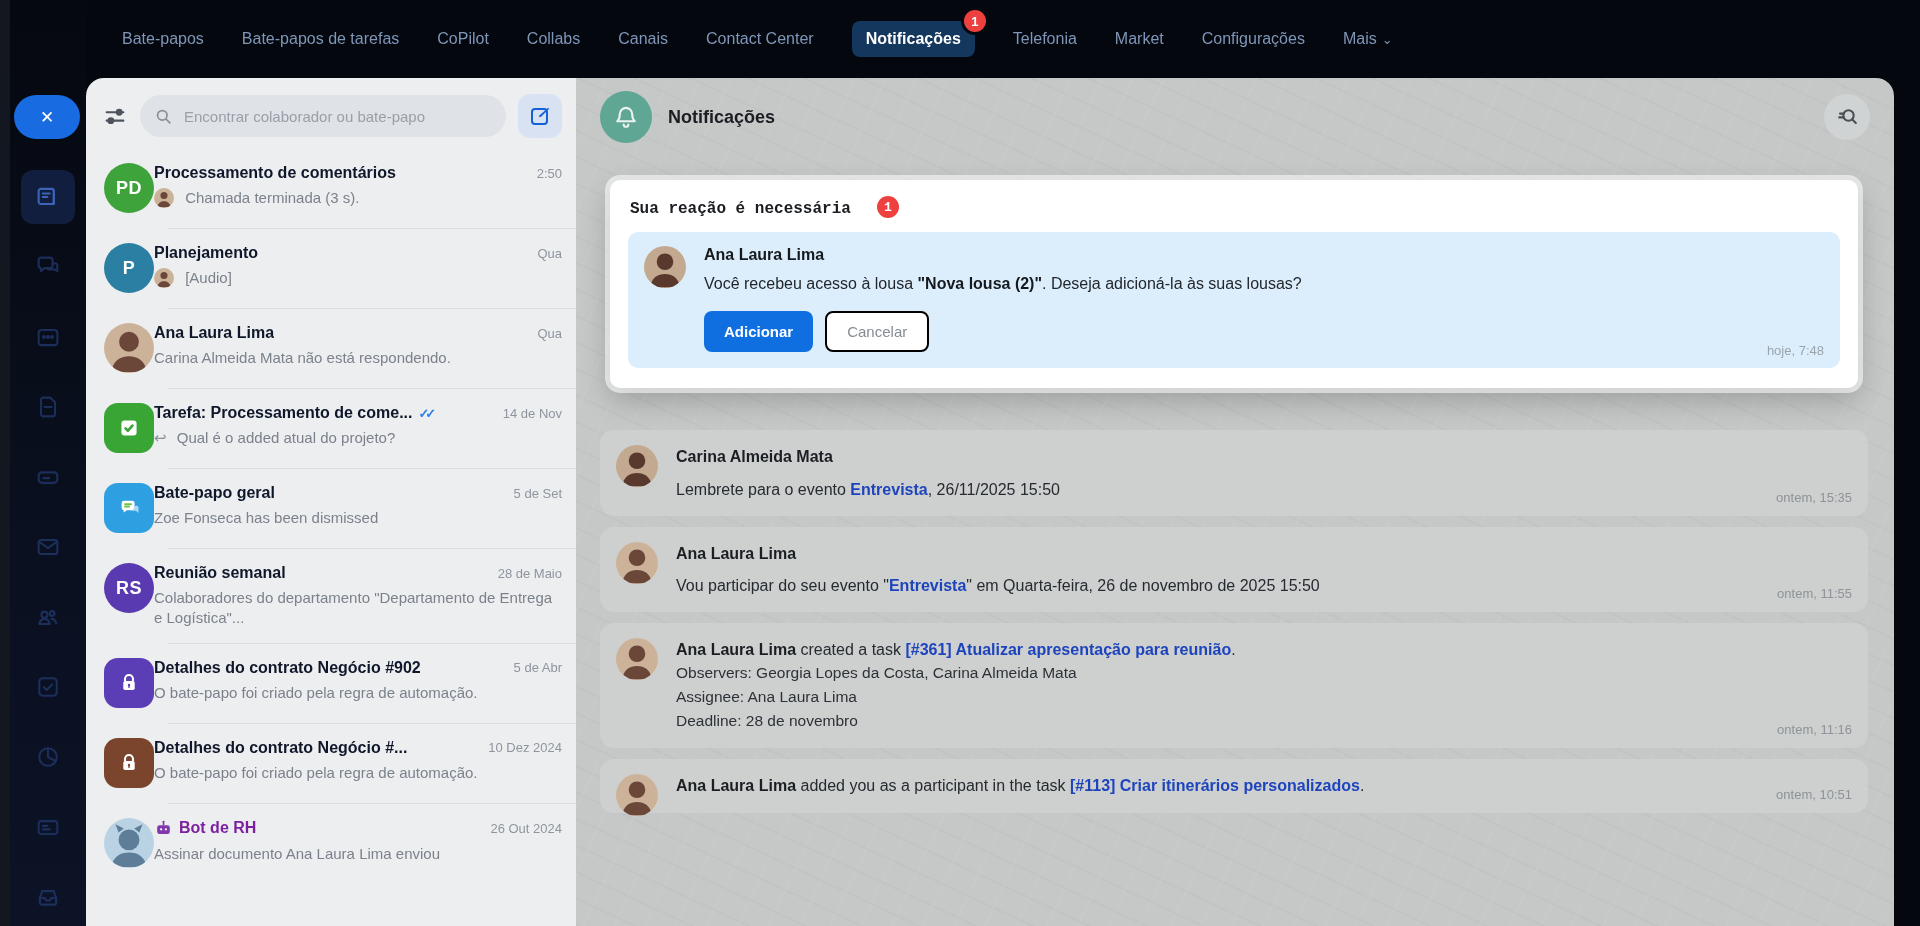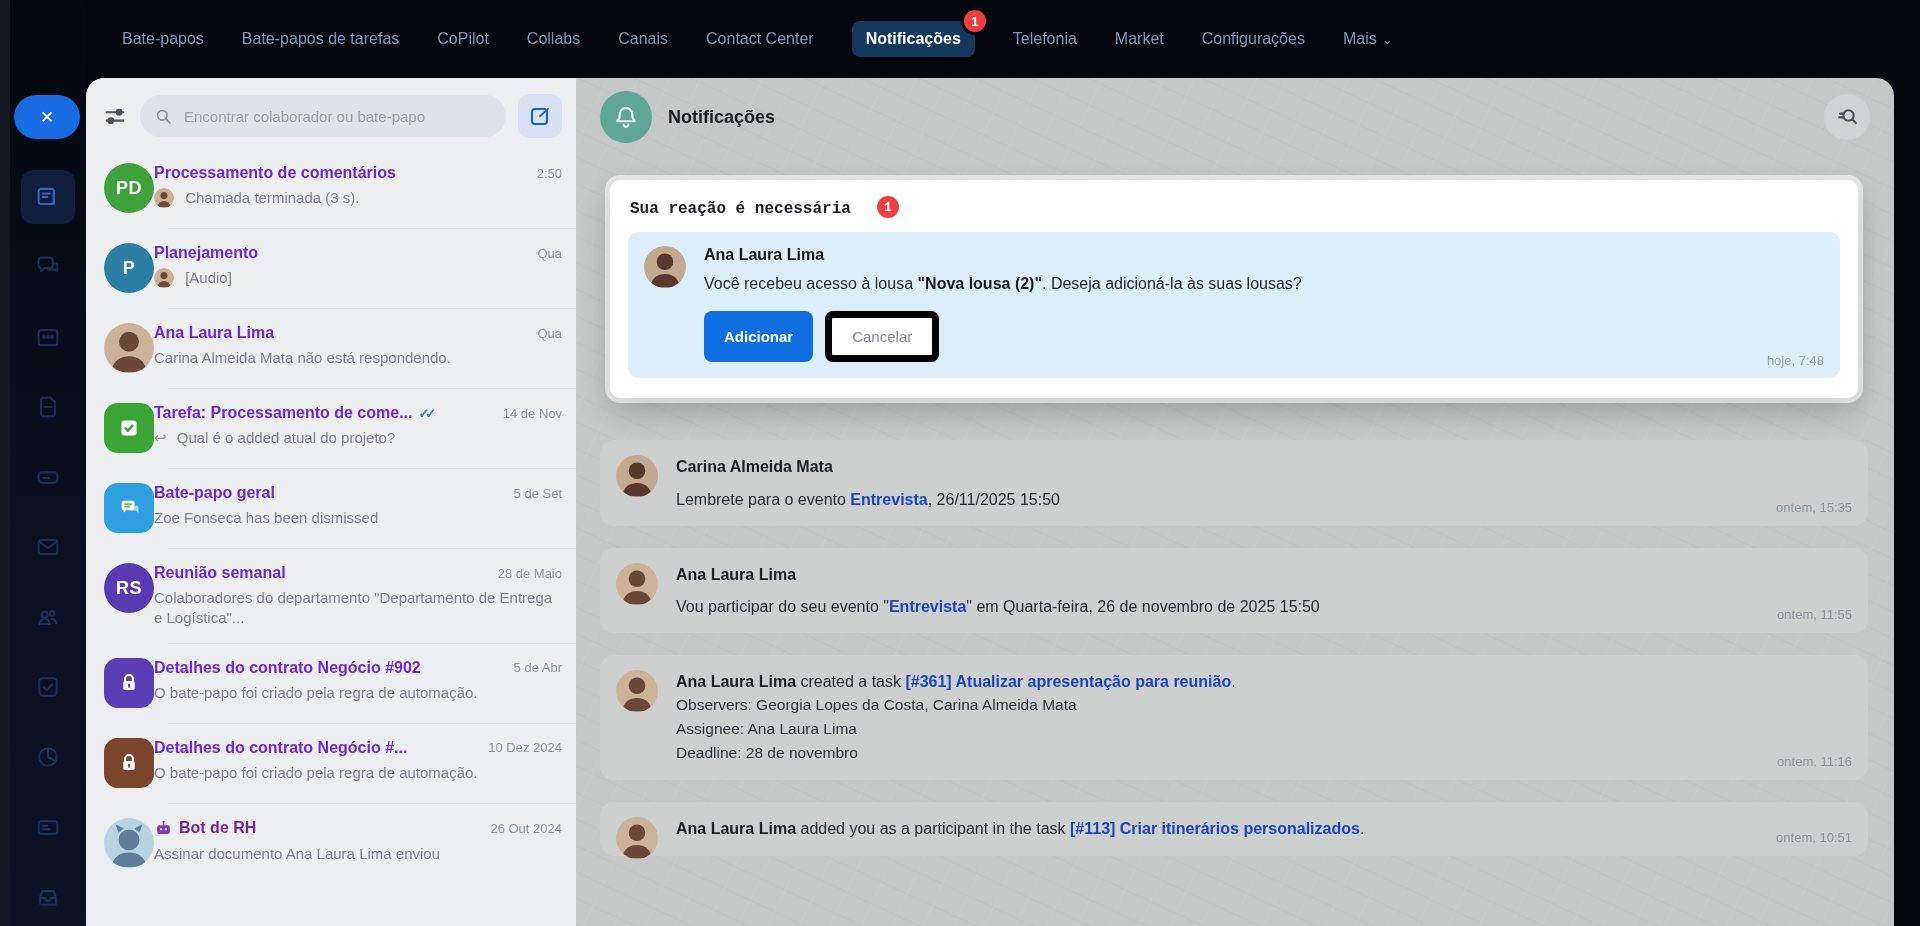--- a/index.html
+++ b/index.html
@@ -48,21 +48,21 @@
     color:#fff;font-weight:700;font-size:18px;letter-spacing:.5px;}
   .chat-avatar.square{border-radius:14px;}
   .chat-avatar.photo{overflow:hidden;border-radius:50%;}
   .ph-wrap{width:100%;height:100%;display:block;background:var(--ph-bg);}
   .ph-wrap svg{width:100%;height:100%;display:block;}
   .ph-woman{--ph-bg:#cdb29a;--ph-fg:#6b473a;}
   .ph-woman2{--ph-bg:#c3a98f;--ph-fg:#59392e;}
   .ph-cat{--ph-bg:#b9d3e4;--ph-fg:#5d7d99;}
   .chat-main{flex:1;min-width:0;padding-top:1px;}
   .chat-title-row{display:flex;align-items:center;}
-  .chat-title{font-size:16px;font-weight:700;color:#6d28d9;white-space:nowrap;overflow:hidden;text-overflow:ellipsis;}
+  .chat-title{font-size:16px;font-weight:700;color:#0f172a;white-space:nowrap;overflow:hidden;text-overflow:ellipsis;}
   .read-check{color:#2f80ed;font-size:13px;font-weight:700;letter-spacing:-4px;margin-left:6px;flex-shrink:0;padding-right:4px;}
   .chat-time{margin-left:auto;padding-left:10px;font-size:13px;color:#8e959e;flex-shrink:0;}
   .chat-sub{margin-top:6px;font-size:15px;color:#7b828b;line-height:1.32;display:-webkit-box;-webkit-line-clamp:2;-webkit-box-orient:vertical;overflow:hidden;}
   .mini-avatar{display:inline-block;width:20px;height:20px;border-radius:50%;overflow:hidden;vertical-align:-5px;margin-right:7px;}
   .reply-arrow{color:#8b929b;margin-right:6px;font-size:15px;}
   .bot-badge{display:inline-flex;width:19px;height:19px;vertical-align:-4px;margin-right:6px;}
   
   .main-panel{flex:1;background:#c5c8c7;position:relative;min-width:0;}
   .main-panel::before{content:'';position:absolute;inset:0;
     background-image:repeating-linear-gradient(115deg, rgba(255,255,255,.045) 0 2px, transparent 2px 28px),
@@ -83,24 +83,24 @@
     display:flex;align-items:center;justify-content:center;}
   .invite{margin-top:14px;background:#dceefc;border-radius:10px;padding:14px 16px 12px;position:relative;}
   .invite-avatar{position:absolute;left:16px;top:14px;width:42px;height:42px;border-radius:50%;overflow:hidden;}
   .invite-content{margin-left:60px;padding-right:120px;}
   .invite-name{font-weight:700;font-size:16px;color:#16191d;}
   .invite-body{margin-top:9px;font-size:16px;color:#23272d;line-height:1.4;}
   .invite-body b{color:#16191d;}
   .invite-buttons{margin:16px 0 4px 60px;display:flex;gap:12px;}
   .btn{font-family:inherit;font-size:15px;border-radius:8px;padding:10px 20px;cursor:pointer;}
   .btn-primary{background:#0f6fe0;color:#fff;font-weight:700;border:none;}
-  .btn-secondary{background:#ffffff;color:#858c95;border:7px solid #000000;}
+  .btn-secondary{background:#ffffff;color:#858c95;border:2px solid #000000;}
   .invite-time{position:absolute;right:16px;bottom:10px;font-size:13px;color:#9aa4ad;}
   
-  .notif-list{margin:42px 26px 0 24px;display:flex;flex-direction:column;gap:22px;}
+  .notif-list{margin:42px 26px 0 24px;display:flex;flex-direction:column;gap:11px;}
   .notif-card{background:#cdd0cf;border-radius:14px;padding:15px 18px 15px 16px;position:relative;cursor:pointer;}
   .notif-avatar{position:absolute;left:16px;top:15px;width:42px;height:42px;border-radius:50%;overflow:hidden;}
   .notif-content{margin-left:60px;padding-right:130px;font-size:16px;color:#262b31;line-height:1.45;}
   .notif-name{font-weight:700;color:#1b1f24;}
   .notif-name.block{display:block;margin-bottom:9px;}
   .notif-link{color:#1e44bd;font-weight:700;cursor:pointer;}
   .notif-body{max-width:680px;}
   .notif-details{margin-top:12px;}
   .notif-details span{display:block;line-height:1.55;color:#2d3238;font-size:15.5px;}
   .notif-time{position:absolute;right:16px;bottom:11px;font-size:13px;color:#8d9398;}

